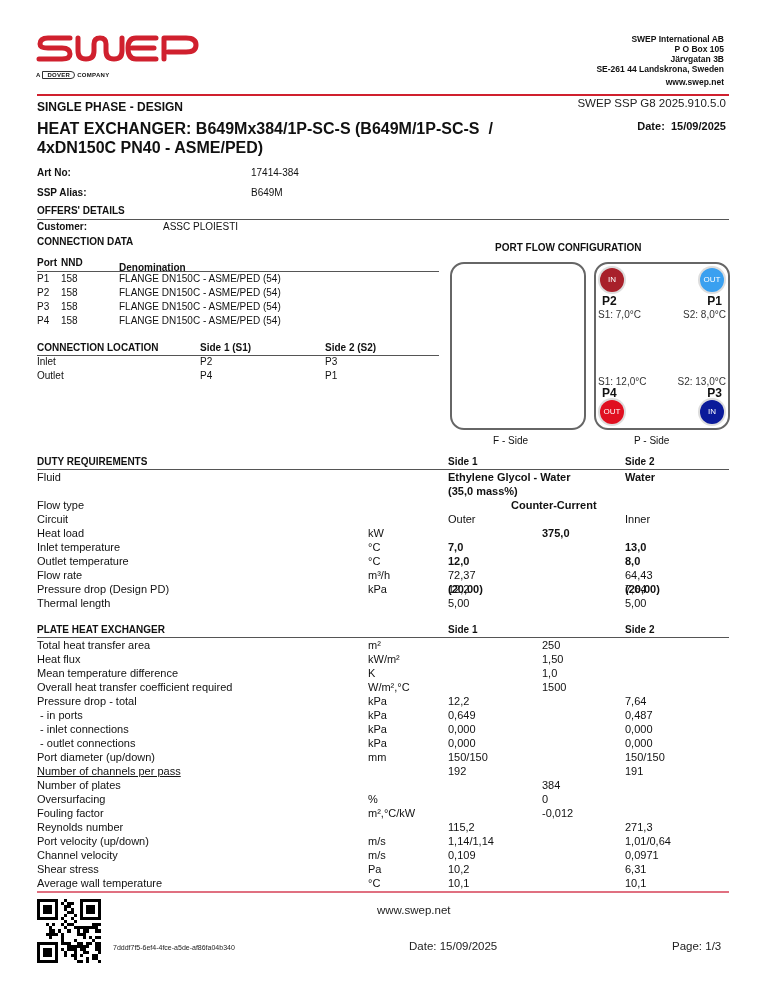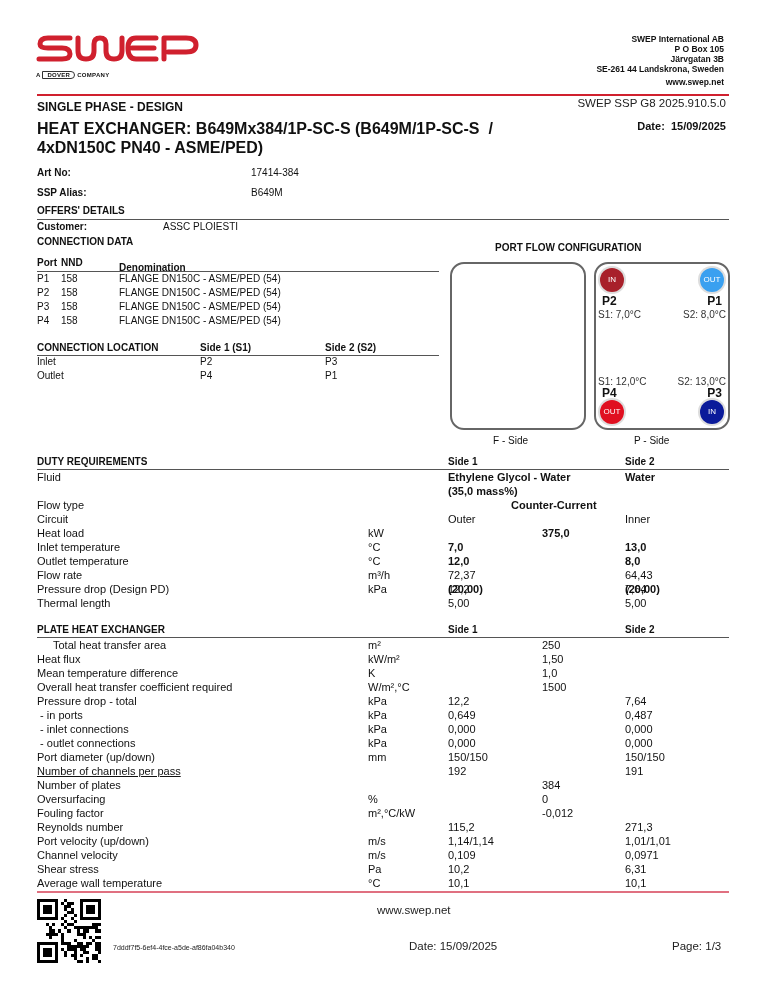--- a/index.html
+++ b/index.html
@@ -192,21 +192,21 @@
   <span class="c-s2">5,00</span>
 </div>
 
 <div class="abs b t11" style="left:37px;top:623px;">PLATE HEAT EXCHANGER</div>
 <div class="abs b t11" style="left:448px;top:623px;">Side 1</div>
 <div class="abs b t11" style="left:625px;top:623px;">Side 2</div>
 <div class="hline" style="left:37px;width:692px;top:637px;"></div>
 
 <div id="phe-rows">
     <div class="row" style="top: 638px;">
-      <span class="c-label" style="white-space: pre; margin-left: 16px;">Total heat transfer area</span>
+      <span class="c-label" style="white-space: pre;">Total heat transfer area</span>
       <span class="c-unit">m²</span>
       <span class="c-s1"></span>
       <span class="c-mid">250</span>
       <span class="c-s2"></span>
     </div>
     <div class="row" style="top: 652px;">
       <span class="c-label" style="white-space: pre;">Heat flux</span>
       <span class="c-unit">kW/m²</span>
       <span class="c-s1"></span>
       <span class="c-mid">1,50</span>
@@ -294,21 +294,21 @@
       <span class="c-unit"></span>
       <span class="c-s1">115,2</span>
       <span class="c-mid"></span>
       <span class="c-s2">271,3</span>
     </div>
     <div class="row" style="top: 834px; padding-left: 15px;">
       <span class="c-label" style="white-space: pre;">Port velocity (up/down)</span>
       <span class="c-unit">m/s</span>
       <span class="c-s1">1,14/1,14</span>
       <span class="c-mid"></span>
-      <span class="c-s2">1,01/1,01</span>
+      <span class="c-s2">1,01/0,64</span>
     </div>
     <div class="row" style="top: 848px;">
       <span class="c-label" style="white-space: pre;">Channel velocity</span>
       <span class="c-unit">m/s</span>
       <span class="c-s1">0,109</span>
       <span class="c-mid"></span>
       <span class="c-s2">0,0971</span>
     </div>
     <div class="row" style="top: 862px;">
       <span class="c-label" style="white-space: pre;">Shear stress</span>

